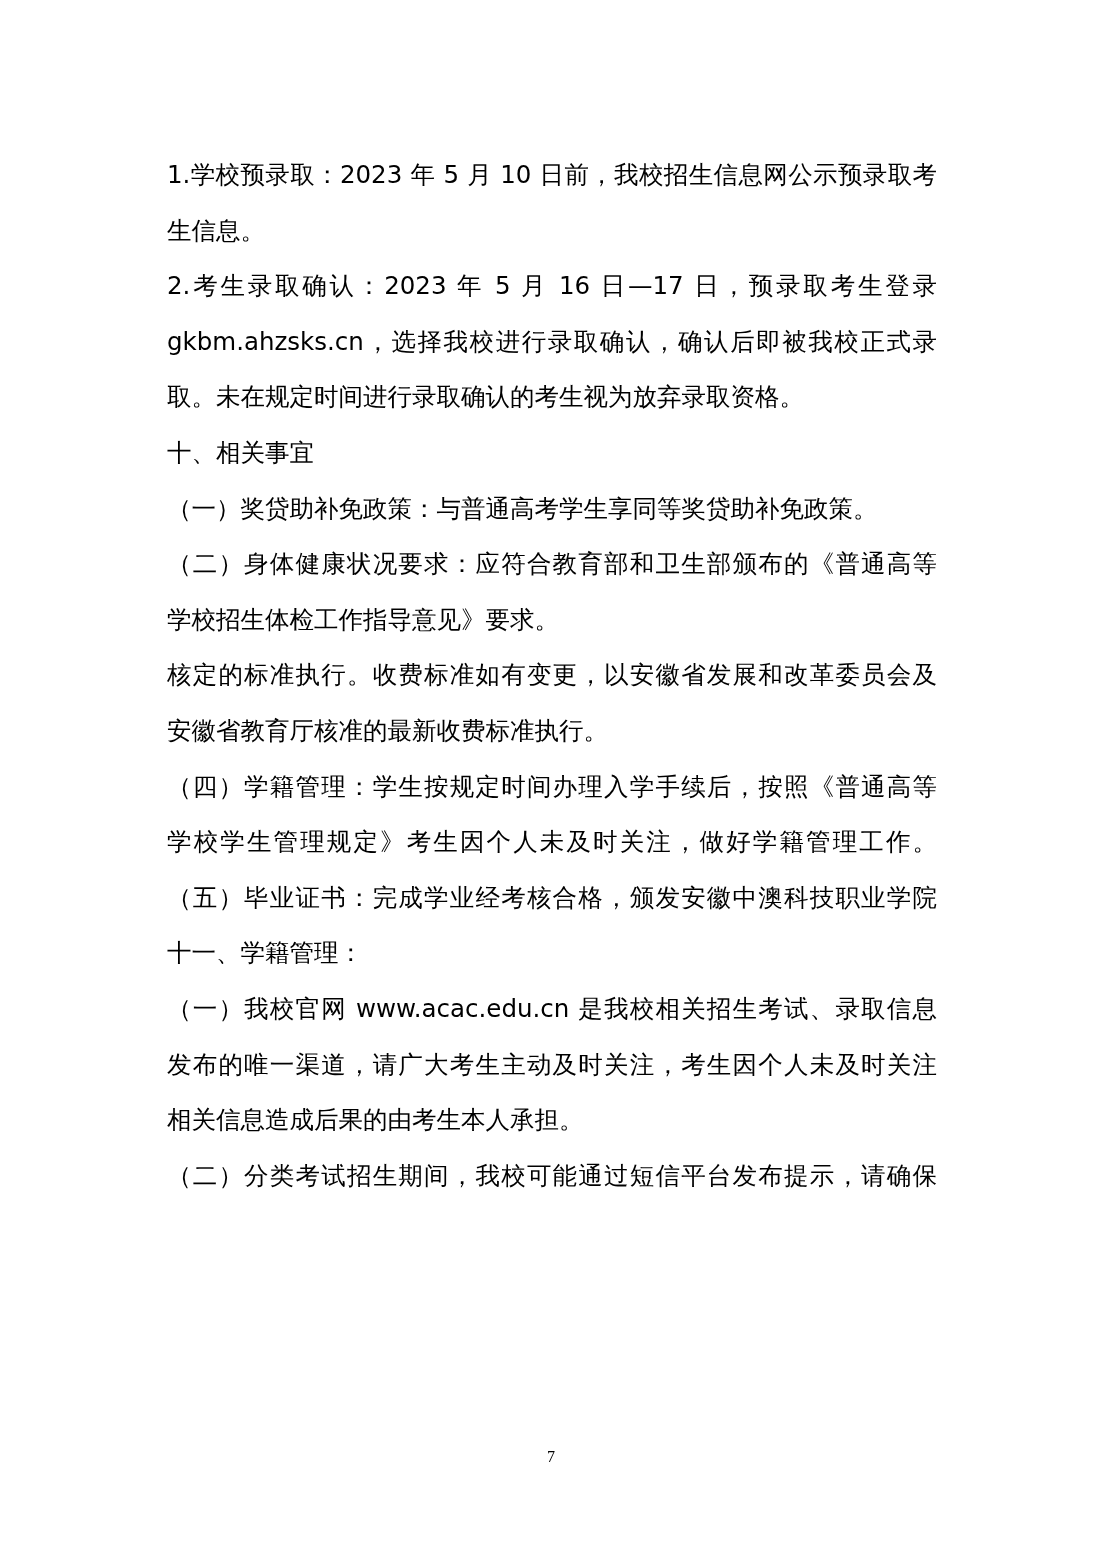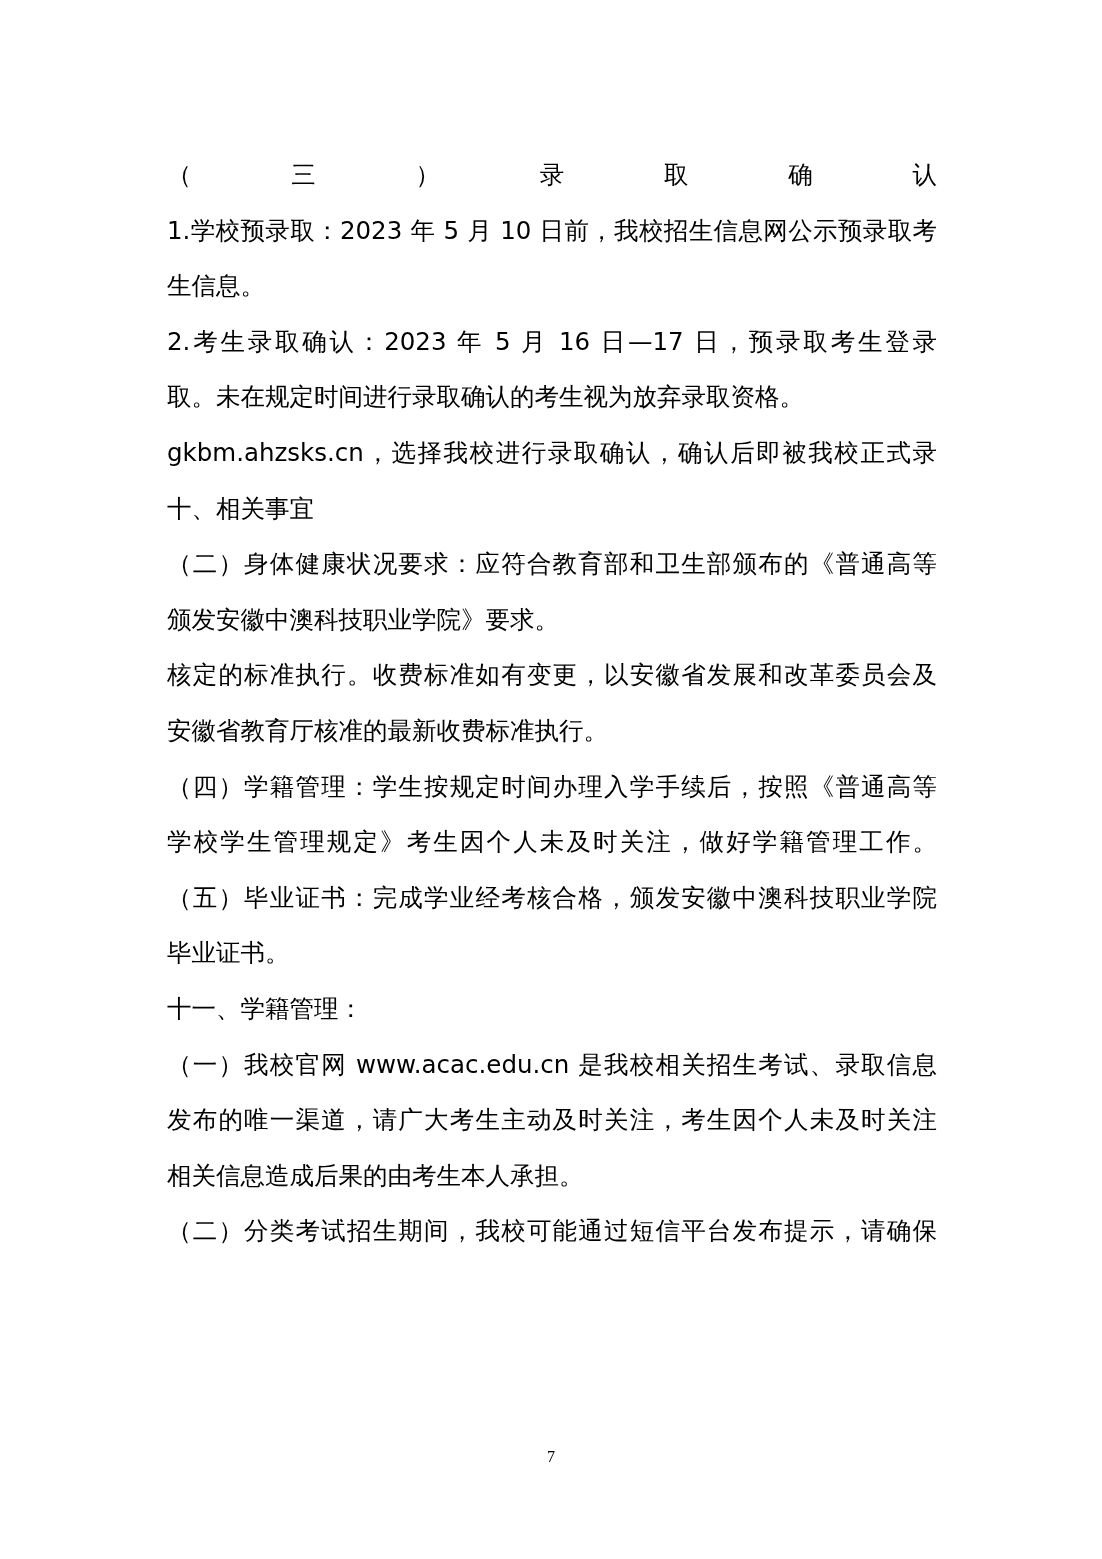--- a/index.html
+++ b/index.html
@@ -23,35 +23,34 @@
     text-align: center;
     font-family: "Liberation Serif", "DejaVu Serif", serif;
     font-size: 16px; color: #000;
   }
 </style>
 </head>
 <body>
 
 <div class="page">
   <div class="content">
-    <div class="line">（三）录取确认</div>
     <div class="line">1.学校预录取：2023 年 5 月 10 日前，我校招生信息网公示预录取考</div>
     <div class="line last">生信息。</div>
     <div class="line">2.考生录取确认：2023 年 5 月 16 日—17 日，预录取考生登录</div>
+    <div class="line">gkbm.ahzsks.cn，选择我校进行录取确认，确认后即被我校正式录</div>
     <div class="line last">取。未在规定时间进行录取确认的考生视为放弃录取资格。</div>
-    <div class="line">gkbm.ahzsks.cn，选择我校进行录取确认，确认后即被我校正式录</div>
     <div class="line last">十、相关事宜</div>
+    <div class="line last">（一）奖贷助补免政策：与普通高考学生享同等奖贷助补免政策。</div>
     <div class="line">（二）身体健康状况要求：应符合教育部和卫生部颁布的《普通高等</div>
-    <div class="line last">颁发安徽中澳科技职业学院》要求。</div>
+    <div class="line last">学校招生体检工作指导意见》要求。</div>
     <div class="line">核定的标准执行。收费标准如有变更，以安徽省发展和改革委员会及</div>
     <div class="line last">安徽省教育厅核准的最新收费标准执行。</div>
     <div class="line">（四）学籍管理：学生按规定时间办理入学手续后，按照《普通高等</div>
     <div class="line">学校学生管理规定》考生因个人未及时关注，做好学籍管理工作。</div>
     <div class="line">（五）毕业证书：完成学业经考核合格，颁发安徽中澳科技职业学院</div>
-    <div class="line last">毕业证书。</div>
     <div class="line last">十一、学籍管理：</div>
     <div class="line">（一）我校官网 www.acac.edu.cn 是我校相关招生考试、录取信息</div>
     <div class="line">发布的唯一渠道，请广大考生主动及时关注，考生因个人未及时关注</div>
     <div class="line last">相关信息造成后果的由考生本人承担。</div>
     <div class="line">（二）分类考试招生期间，我校可能通过短信平台发布提示，请确保</div>
   </div>
   <div class="page-number">7</div>
 </div>
 
 </body></html>

